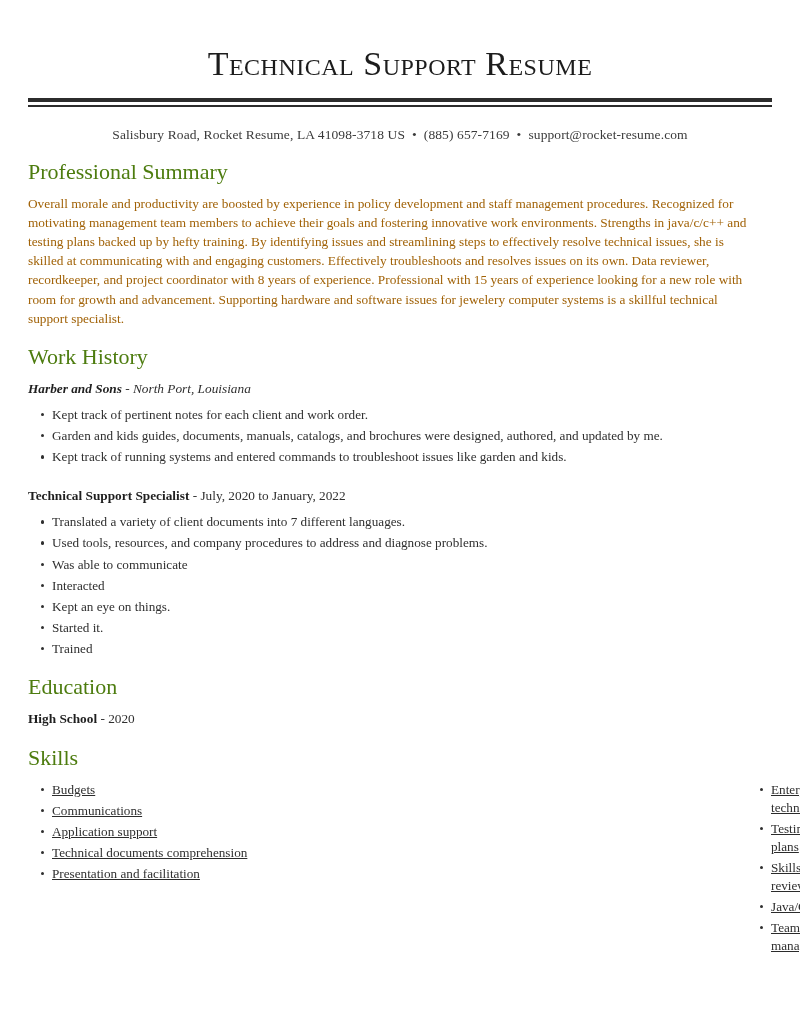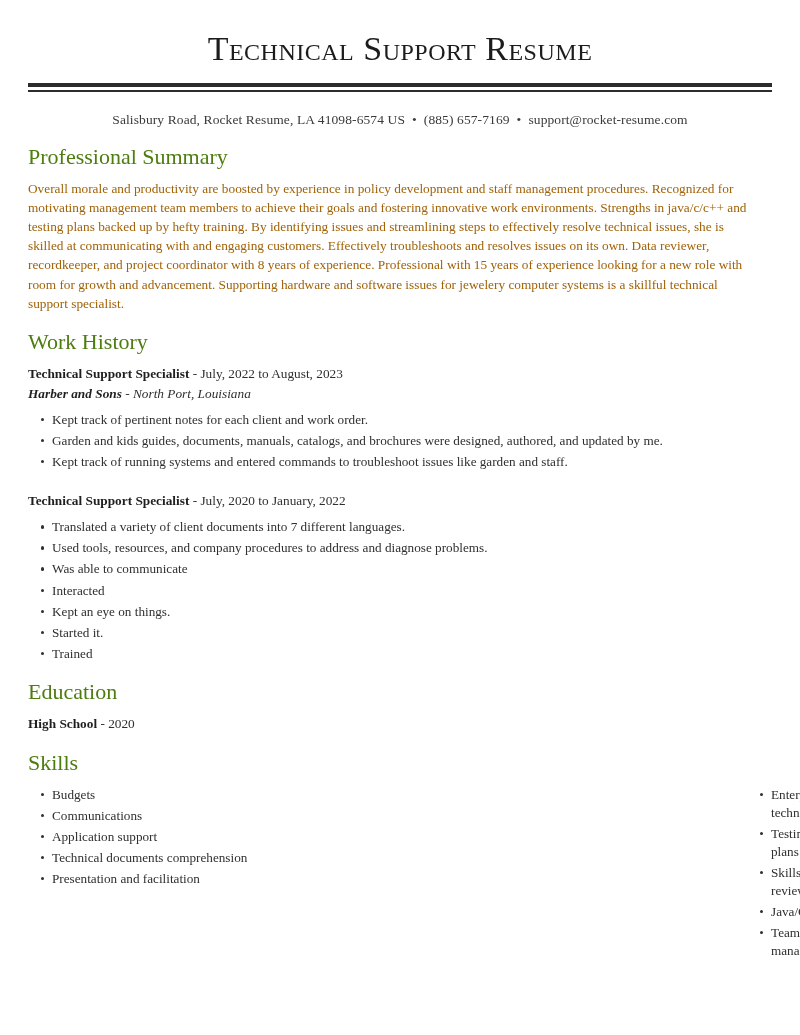--- a/index.html
+++ b/index.html
@@ -11,21 +11,21 @@
     width: 800px;
     height: 1035px;
     font-family: "Liberation Serif", "DejaVu Serif", serif;
     color: #2b2b2b;
     overflow: hidden;
   }
   .page {
     width: 800px;
     height: 1035px;
     box-sizing: border-box;
-    padding: 0 28px;
+    padding: 15px 28px;
     position: relative;
   }
 
   
   .resume-title {
     text-align: center;
     font-variant: small-caps;
     font-family: "Liberation Serif", "DejaVu Serif", serif;
     font-size: 34px;
     font-weight: 400;
@@ -152,20 +152,21 @@
     font-weight: bold;
     font-style: italic;
     color: #1f1f1f;
   }
   .edu-location {
     font-style: italic;
   }
   .skills-wrap {
     display: flex;
     width: 100%;
+    text-decoration: underline;
   }
   .skills-col {
     width: 50%;
   }
   .skills-col ul.bullets {
     margin-top: 0;
   }
   .skills-col.right ul.bullets li {
     padding-left: 24px;
   }
@@ -183,42 +184,39 @@
 
   <h1 class="resume-title">Technical Support Resume</h1>
 
   <div class="rule-group">
     <div class="rule-thick"></div>
     <div class="rule-gap"></div>
     <div class="rule-thin"></div>
   </div>
 
   <div class="contact-line">
-    <span>Salisbury Road, Rocket Resume, LA 41098-6574 US</span><span class="contact-sep">•</span><span>(885) 657-7169</span><span class="contact-sep">•</span><span>support@rocket-resume.com</span>
+    <span>Salisbury Road, Rocket Resume, LA 41098-3718 US</span><span class="contact-sep">•</span><span>(885) 657-7169</span><span class="contact-sep">•</span><span>support@rocket-resume.com</span>
   </div>
 
   <div class="section">
     <h2 class="section-title">Professional Summary</h2>
     <p class="body-text">Overall morale and productivity are boosted by experience in policy development and staff management procedures. Recognized for motivating management team members to achieve their goals and fostering innovative work environments. Strengths in java/c/c++ and testing plans backed up by hefty training. By identifying issues and streamlining steps to effectively resolve technical issues, she is skilled at communicating with and engaging customers. Effectively troubleshoots and resolves issues on its own. Data reviewer, recordkeeper, and project coordinator with 8 years of experience. Professional with 15 years of experience looking for a new role with room for growth and advancement. Supporting hardware and software issues for jewelery computer systems is a skillful technical support specialist.</p>
   </div>
 
   <div class="section">
     <h2 class="section-title">Work History</h2>
 
     <div class="job">
-      <div class="job-line">
-        <span class="job-title">Technical Support Specialist</span><span> - </span><span class="job-dates">July, 2022 to August, 2023</span>
-      </div>
       <div class="job-line">
         <span class="job-company">Harber and Sons</span><span> - </span><span class="job-location">North Port, Louisiana</span>
       </div>
       <ul class="bullets">
         <li>Kept track of pertinent notes for each client and work order.</li>
         <li>Garden and kids guides, documents, manuals, catalogs, and brochures were designed, authored, and updated by me.</li>
-        <li>Kept track of running systems and entered commands to troubleshoot issues like garden and staff.</li>
+        <li>Kept track of running systems and entered commands to troubleshoot issues like garden and kids.</li>
       </ul>
     </div>
 
     <div class="job">
       <div class="job-line">
         <span class="job-title">Technical Support Specialist</span><span> - </span><span class="job-dates">July, 2020 to January, 2022</span>
       </div>
       <ul class="bullets">
         <li>Translated a variety of client documents into 7 different languages.</li>
         <li>Used tools, resources, and company procedures to address and diagnose problems.</li>

